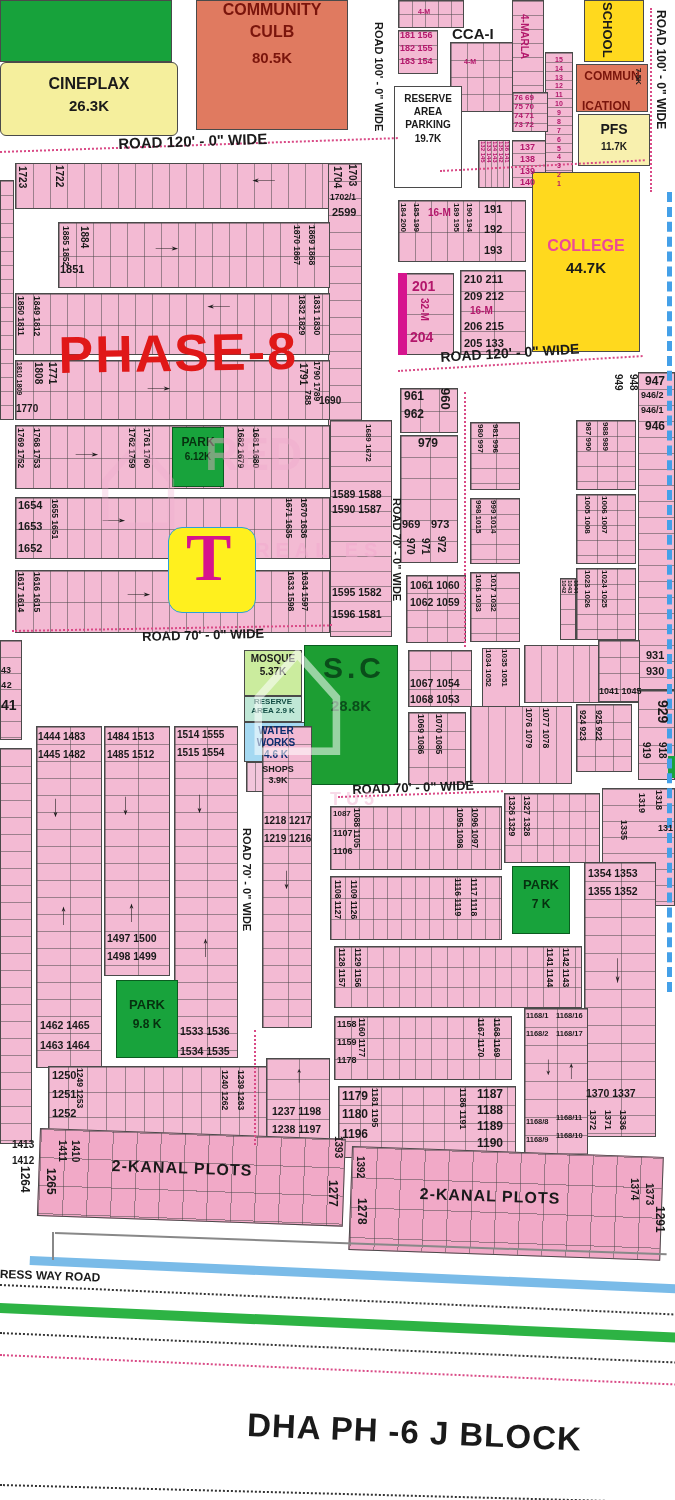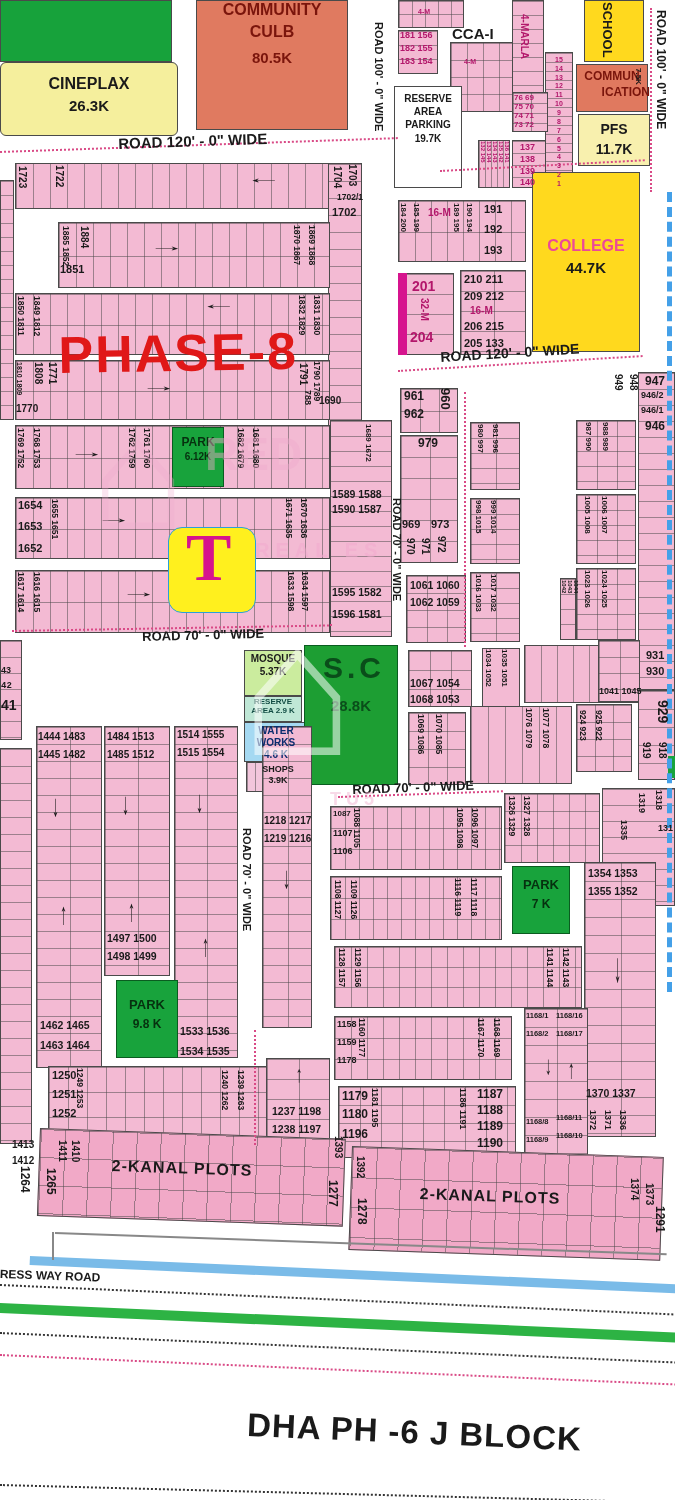--- a/index.html
+++ b/index.html
@@ -147,35 +147,35 @@
     <div class="el l" style="left: 520px; top: 178px; transform-origin: 0px 0px; font-size: 9px; color: rgb(179, 23, 107);">140</div>
     <div class="el v" style="left: 480px; top: 141px; transform-origin: 0px 0px; font-size: 6px; color: rgb(179, 23, 107); height: 46px;">132 145</div>
     <div class="el v" style="left: 486px; top: 141px; transform-origin: 0px 0px; font-size: 6px; color: rgb(179, 23, 107); height: 46px;">133 144</div>
     <div class="el v" style="left: 492px; top: 141px; transform-origin: 0px 0px; font-size: 6px; color: rgb(179, 23, 107); height: 46px;">134 143</div>
     <div class="el v" style="left: 498px; top: 141px; transform-origin: 0px 0px; font-size: 6px; color: rgb(179, 23, 107); height: 46px;">135 142</div>
     <div class="el v" style="left: 504px; top: 141px; transform-origin: 0px 0px; font-size: 6px; color: rgb(179, 23, 107); height: 46px;">136 141</div>
     <div class="el l" style="left: 418px; top: 8px; transform-origin: 0px 0px; font-size: 7px; color: rgb(179, 23, 107);">4-M</div>
     <div class="el l" style="left: 464px; top: 58px; transform-origin: 0px 0px; font-size: 7px; color: rgb(179, 23, 107);">4-M</div>
     <div class="el v" style="left: 600px; top: 2px; transform-origin: 0px 0px; font-size: 13px; color: rgb(26, 26, 26); height: 58px;">SCHOOL</div>
     <div class="el l" style="left: 582px; top: 70px; transform-origin: 0px 0px; font-size: 12px; color: rgb(122, 21, 12); width: 60px; text-align: center;">COMMUN</div>
-    <div class="el l" style="left: 582px; top: 86px; transform-origin: 0px 0px; font-size: 12px; color: rgb(122, 21, 12); width: 60px; text-align: right; margin-left: 8px;">ICATION</div>
+    <div class="el l" style="left: 582px; top: 100px; transform-origin: 0px 0px; font-size: 12px; color: rgb(122, 21, 12); width: 60px; text-align: left;">ICATION</div>
     <div class="el v" style="left: 634px; top: 68px; transform-origin: 0px 0px; font-size: 8px; color: rgb(26, 26, 26); height: 38px;">7.5K</div>
     <div class="el l" style="left: 588px; top: 122px; transform-origin: 0px 0px; font-size: 14px; color: rgb(26, 26, 26); width: 52px; text-align: center;">PFS</div>
-    <div class="el l" style="left: 586px; top: 142px; transform-origin: 0px 0px; font-size: 14px; color: rgb(26, 26, 26); width: 56px; text-align: center;">11.7K</div>
+    <div class="el l" style="left: 586px; top: 142px; transform-origin: 0px 0px; font-size: 10px; color: rgb(26, 26, 26); width: 56px; text-align: center;">11.7K</div>
     <div class="el v" style="left: 654px; top: 10px; transform-origin: 0px 0px; font-size: 12px; color: rgb(26, 26, 26); height: 182px;">ROAD 100' - 0" WIDE</div>
     <div class="el v" style="left: 372px; top: 22px; transform-origin: 0px 0px; font-size: 11px; color: rgb(26, 26, 26); height: 172px;">ROAD 100' - 0" WIDE</div>
     <div class="el l" style="left: 118px; top: 136px; transform-origin: 0px 0px; font-size: 15px; color: rgb(26, 26, 26); transform: rotate(-2deg);">ROAD 120' - 0" WIDE</div>
     <div class="el l" style="left: 440px; top: 350px; transform-origin: 0px 0px; font-size: 14px; color: rgb(26, 26, 26); transform: rotate(-3.5deg);">ROAD 120' - 0" WIDE</div>
     <div class="el l" style="left: 58px; top: 328px; transform-origin: 0px 0px; font-size: 52px; color: rgb(224, 24, 24); letter-spacing: 2px; transform: rotate(-1deg);">PHASE-8</div>
     <div class="el v" style="left: 16px; top: 166px; transform-origin: 0px 0px; font-size: 10px; color: rgb(26, 26, 26); height: 44px;">1723</div>
     <div class="el v" style="left: 53px; top: 165px; transform-origin: 0px 0px; font-size: 10px; color: rgb(26, 26, 26); height: 44px;">1722</div>
     <div class="el v" style="left: 331px; top: 166px; transform-origin: 0px 0px; font-size: 10px; color: rgb(26, 26, 26); height: 40px;">1704</div>
     <div class="el v" style="left: 346px; top: 164px; transform-origin: 0px 0px; font-size: 10px; color: rgb(26, 26, 26); height: 40px;">1703</div>
-    <div class="el l" style="left: 330px; top: 193px; transform-origin: 0px 0px; font-size: 8.5px; color: rgb(26, 26, 26); padding-left: 7px;">1702/1</div>
-    <div class="el l" style="left: 332px; top: 207px; transform-origin: 0px 0px; font-size: 11px; color: rgb(26, 26, 26);">1702</div>
+    <div class="el l" style="left: 330px; top: 193px; transform-origin: 0px 0px; font-size: 8.5px; color: rgb(26, 26, 26);">1702/1</div>
+    <div class="el l" style="left: 332px; top: 207px; transform-origin: 0px 0px; font-size: 11px; color: rgb(26, 26, 26);">2599</div>
     <div class="el l" style="left: 319px; top: 396px; transform-origin: 0px 0px; font-size: 10px; color: rgb(26, 26, 26);">1690</div>
     <div class="el v" style="left: 364px; top: 424px; transform-origin: 0px 0px; font-size: 8px; color: rgb(26, 26, 26); height: 60px;">1689 1672</div>
     <div class="el v" style="left: 78px; top: 226px; transform-origin: 0px 0px; font-size: 10px; color: rgb(26, 26, 26); height: 40px;">1884</div>
     <div class="el v" style="left: 61px; top: 226px; transform-origin: 0px 0px; font-size: 8.5px; color: rgb(26, 26, 26); height: 60px;">1885 1852</div>
     <div class="el l" style="left: 60px; top: 264px; transform-origin: 0px 0px; font-size: 11px; color: rgb(26, 26, 26);">1851</div>
     <div class="el v" style="left: 307px; top: 225px; transform-origin: 0px 0px; font-size: 8.5px; color: rgb(26, 26, 26); height: 60px;">1869 1868</div>
     <div class="el v" style="left: 292px; top: 225px; transform-origin: 0px 0px; font-size: 8.5px; color: rgb(26, 26, 26); height: 60px;">1870 1867</div>
     <div class="el v" style="left: 16px; top: 296px; transform-origin: 0px 0px; font-size: 8.5px; color: rgb(26, 26, 26); height: 56px;">1850 1811</div>
     <div class="el v" style="left: 32px; top: 296px; transform-origin: 0px 0px; font-size: 8.5px; color: rgb(26, 26, 26); height: 56px;">1849 1812</div>
     <div class="el v" style="left: 312px; top: 295px; transform-origin: 0px 0px; font-size: 8.5px; color: rgb(26, 26, 26); height: 58px;">1831 1830</div>

